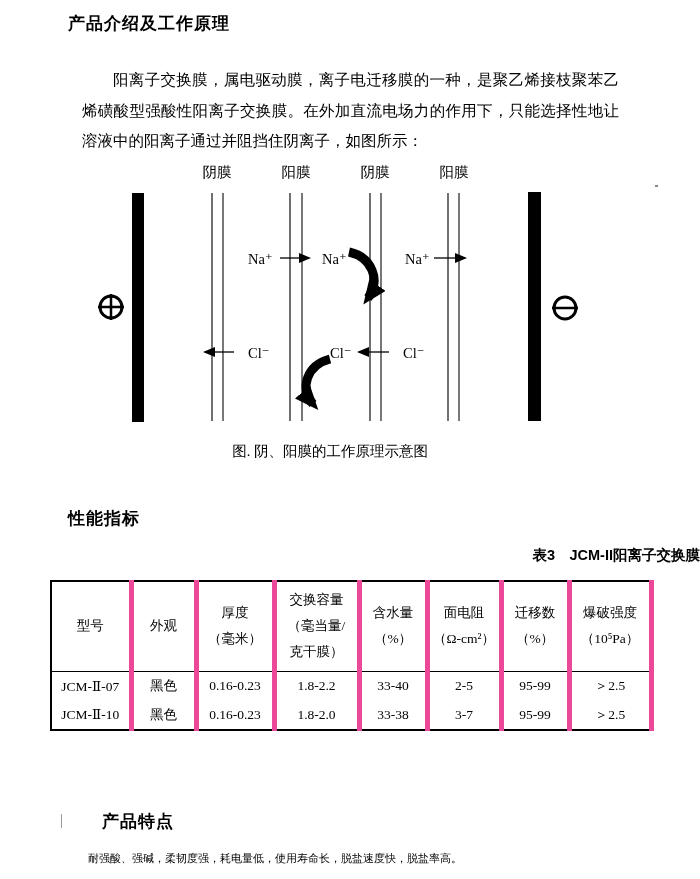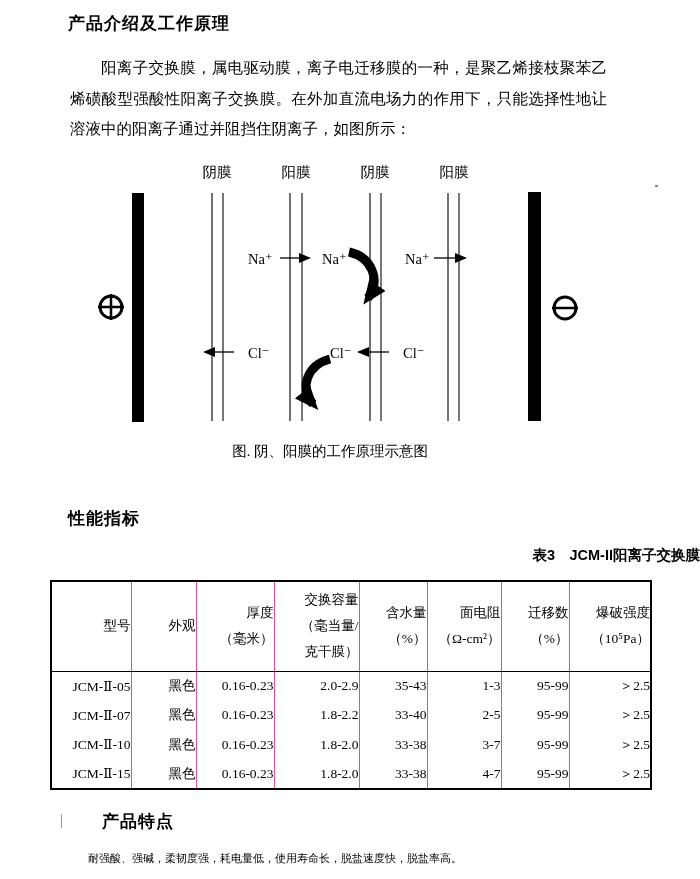--- a/index.html
+++ b/index.html
@@ -18,21 +18,21 @@
     font-weight:bold;
     font-size:17px;
     letter-spacing:1px;
     color:#000;
   }
   #intro-para{
     left:66px;top:49px;width:537px;
     font-size:15.5px;line-height:30.5px;
     text-align:justify;
     text-indent:2em;
-    margin:4px;
+    margin:16px;
   }
   #features-para{
     left:66px;top:845px;width:560px;
     font-size:11px;line-height:26px;
     text-indent:2em;
     margin:0;
   }
   #diagram-svg{left:0;top:0;}
   #table-caption{
     left:0;top:546px;width:700px;
@@ -44,24 +44,24 @@
   #spec-table{
     left:50px;top:580px;
     border-collapse:collapse;
     table-layout:fixed;
     width:602px;
     border:2px solid #000;
     font-family:"Liberation Serif","DejaVu Serif",serif;
   }
   #spec-table th, #spec-table td{
     border-left:1px solid #000;
-    border-right:1px solid #ec4899;
+    border-right:5px solid #ec4899;
     font-weight:normal;
     font-size:13.5px;
-    text-align:right;
+    text-align:center;
     vertical-align:middle;
     padding:0;
     color:#000;
   }
   #spec-table thead tr{height:90px;}
   #spec-table thead th{border-bottom:1px solid #000;}
   #spec-table thead th div{line-height:26px;}
   #spec-table tbody tr{height:29.5px;}
   .artifact{background:#9a9a9a;}
 </style>
@@ -183,60 +183,40 @@
             <div>迁移数</div>
             <div>（%）</div>
           </th>
           <th>
             <div>爆破强度</div>
             <div>（10⁵Pa）</div>
           </th>
         </tr>
     </thead>
     <tbody>
-        <tr>
-          <td>JCM-Ⅱ-05</td>
-          <td>黑色</td>
-          <td>0.16-0.23</td>
-          <td>2.0-2.9</td>
-          <td>35-43</td>
-          <td>1-3</td>
-          <td>95-99</td>
-          <td>＞2.5</td>
-        </tr>
         <tr>
           <td>JCM-Ⅱ-07</td>
           <td>黑色</td>
           <td>0.16-0.23</td>
           <td>1.8-2.2</td>
           <td>33-40</td>
           <td>2-5</td>
           <td>95-99</td>
           <td>＞2.5</td>
         </tr>
         <tr>
           <td>JCM-Ⅱ-10</td>
           <td>黑色</td>
           <td>0.16-0.23</td>
           <td>1.8-2.0</td>
           <td>33-38</td>
           <td>3-7</td>
           <td>95-99</td>
           <td>＞2.5</td>
         </tr>
-        <tr>
-          <td>JCM-Ⅱ-15</td>
-          <td>黑色</td>
-          <td>0.16-0.23</td>
-          <td>1.8-2.0</td>
-          <td>33-38</td>
-          <td>4-7</td>
-          <td>95-99</td>
-          <td>＞2.5</td>
-        </tr>
       </tbody>
   </table>
 
   <div class="abs artifact" style="left:61px;top:814px;width:1px;height:14px;"></div>
 
   <div class="abs h-sans" style="left:70px;top:810px;margin-left:32px;">产品特点</div>
 
   <p class="abs" id="features-para">耐强酸、强碱，柔韧度强，耗电量低，使用寿命长，脱盐速度快，脱盐率高。</p>
 
 </div>

